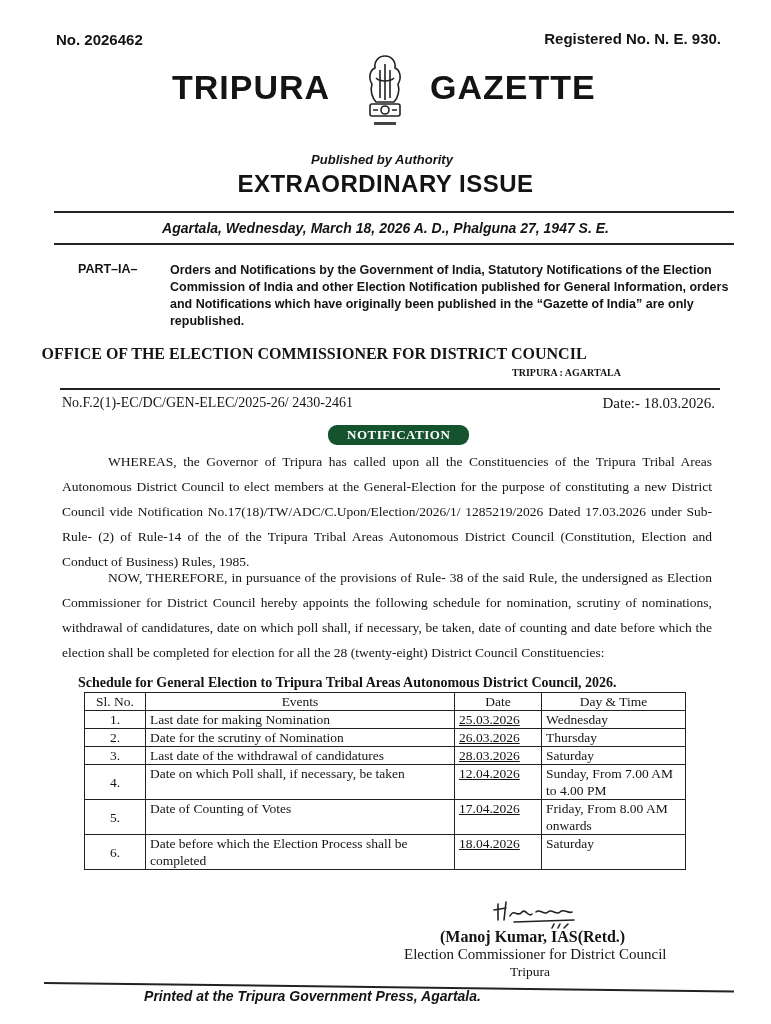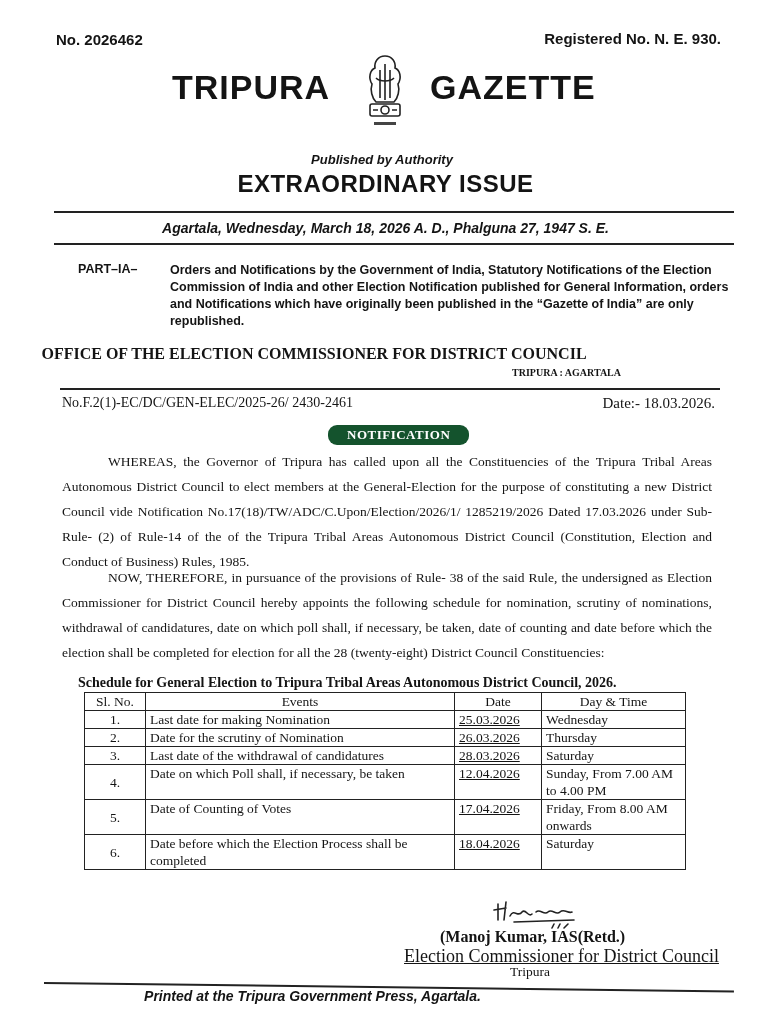--- a/index.html
+++ b/index.html
@@ -45,21 +45,21 @@
   table.sched th, table.sched td { border: 1.5px solid #222; padding: 0 4px; vertical-align: top; line-height: 17px; }
   table.sched th { font-weight: normal; text-align: center; }
   table.sched td.sl { text-align: center; width: 52px; }
   table.sched td.ev { width: 300px; }
   table.sched td.dt { width: 78px; text-decoration: underline; }
   table.sched tr.tall td { height: 34px; }
   table.sched tr.tall td.sl { vertical-align: middle; }
 
   .signature { left: 492px; top: 898px; width: 100px; height: 34px; }
   .sig-name { left: 440px; top: 928px; font-size: 16px; font-weight: bold; }
-  .sig-title { left: 404px; top: 946px; font-size: 18px; text-decoration: underline; }
+  .sig-title { left: 404px; top: 946px; font-size: 15px; }
   .sig-place { left: 510px; top: 964px; font-size: 13.5px; }
 
   .rule4 { left: 44px; width: 690px; top: 982px; transform: rotate(0.7deg); transform-origin: left; }
   .printed { left: 0; width: 625px; top: 988px; text-align: center; font-size: 14px; font-weight: bold; font-style: italic; }
 </style>
 </head>
 <body>
 
 <div class="abs sans gazette-no">No. 2026462</div>
 <div class="abs sans reg-no">Registered No. N. E. 930.</div>

